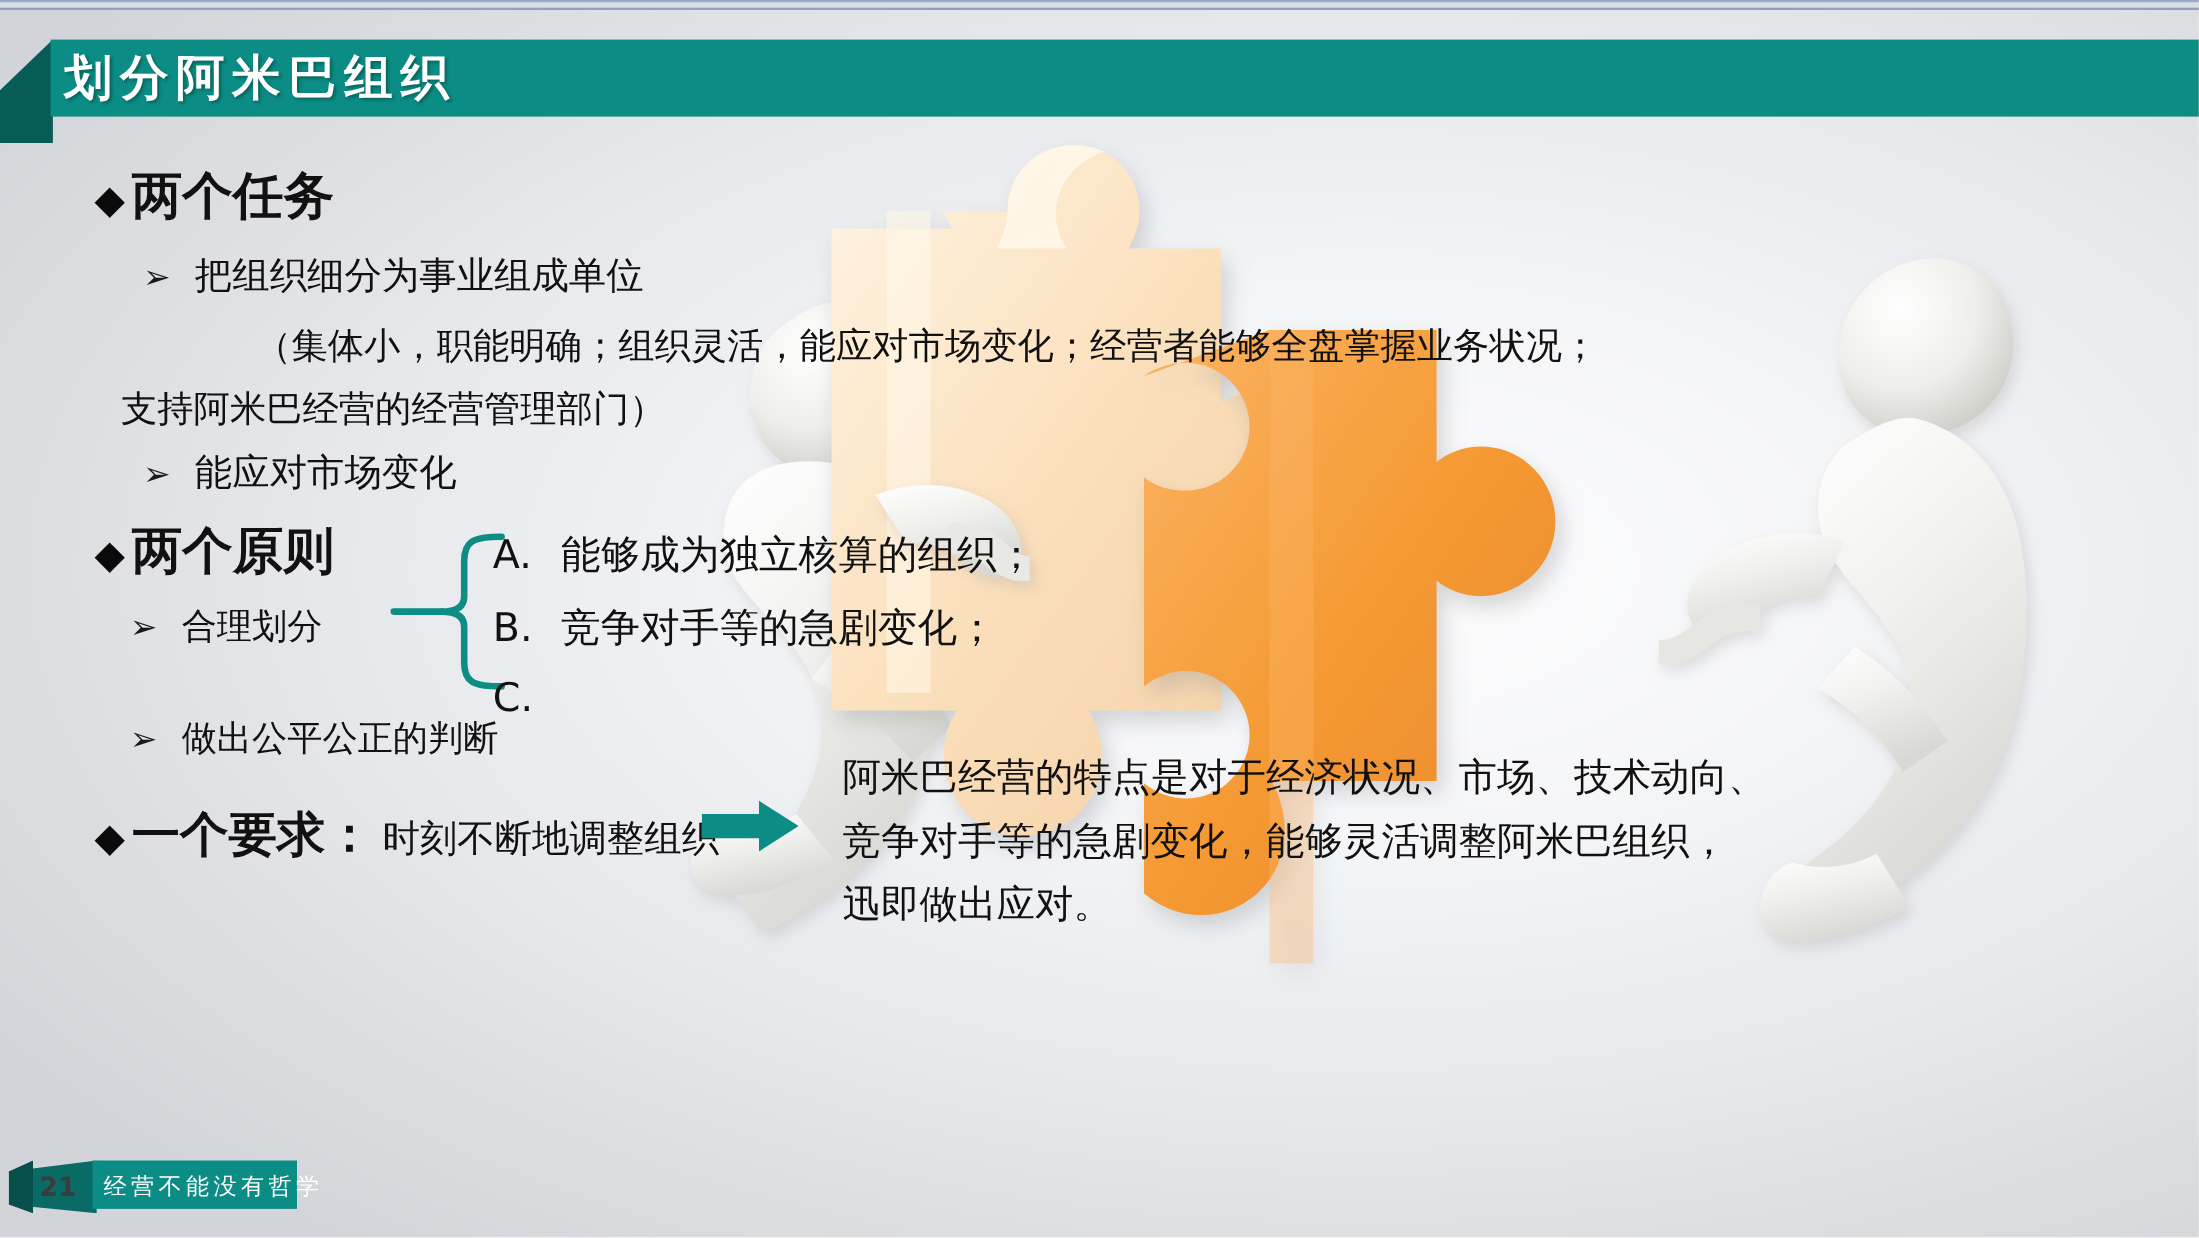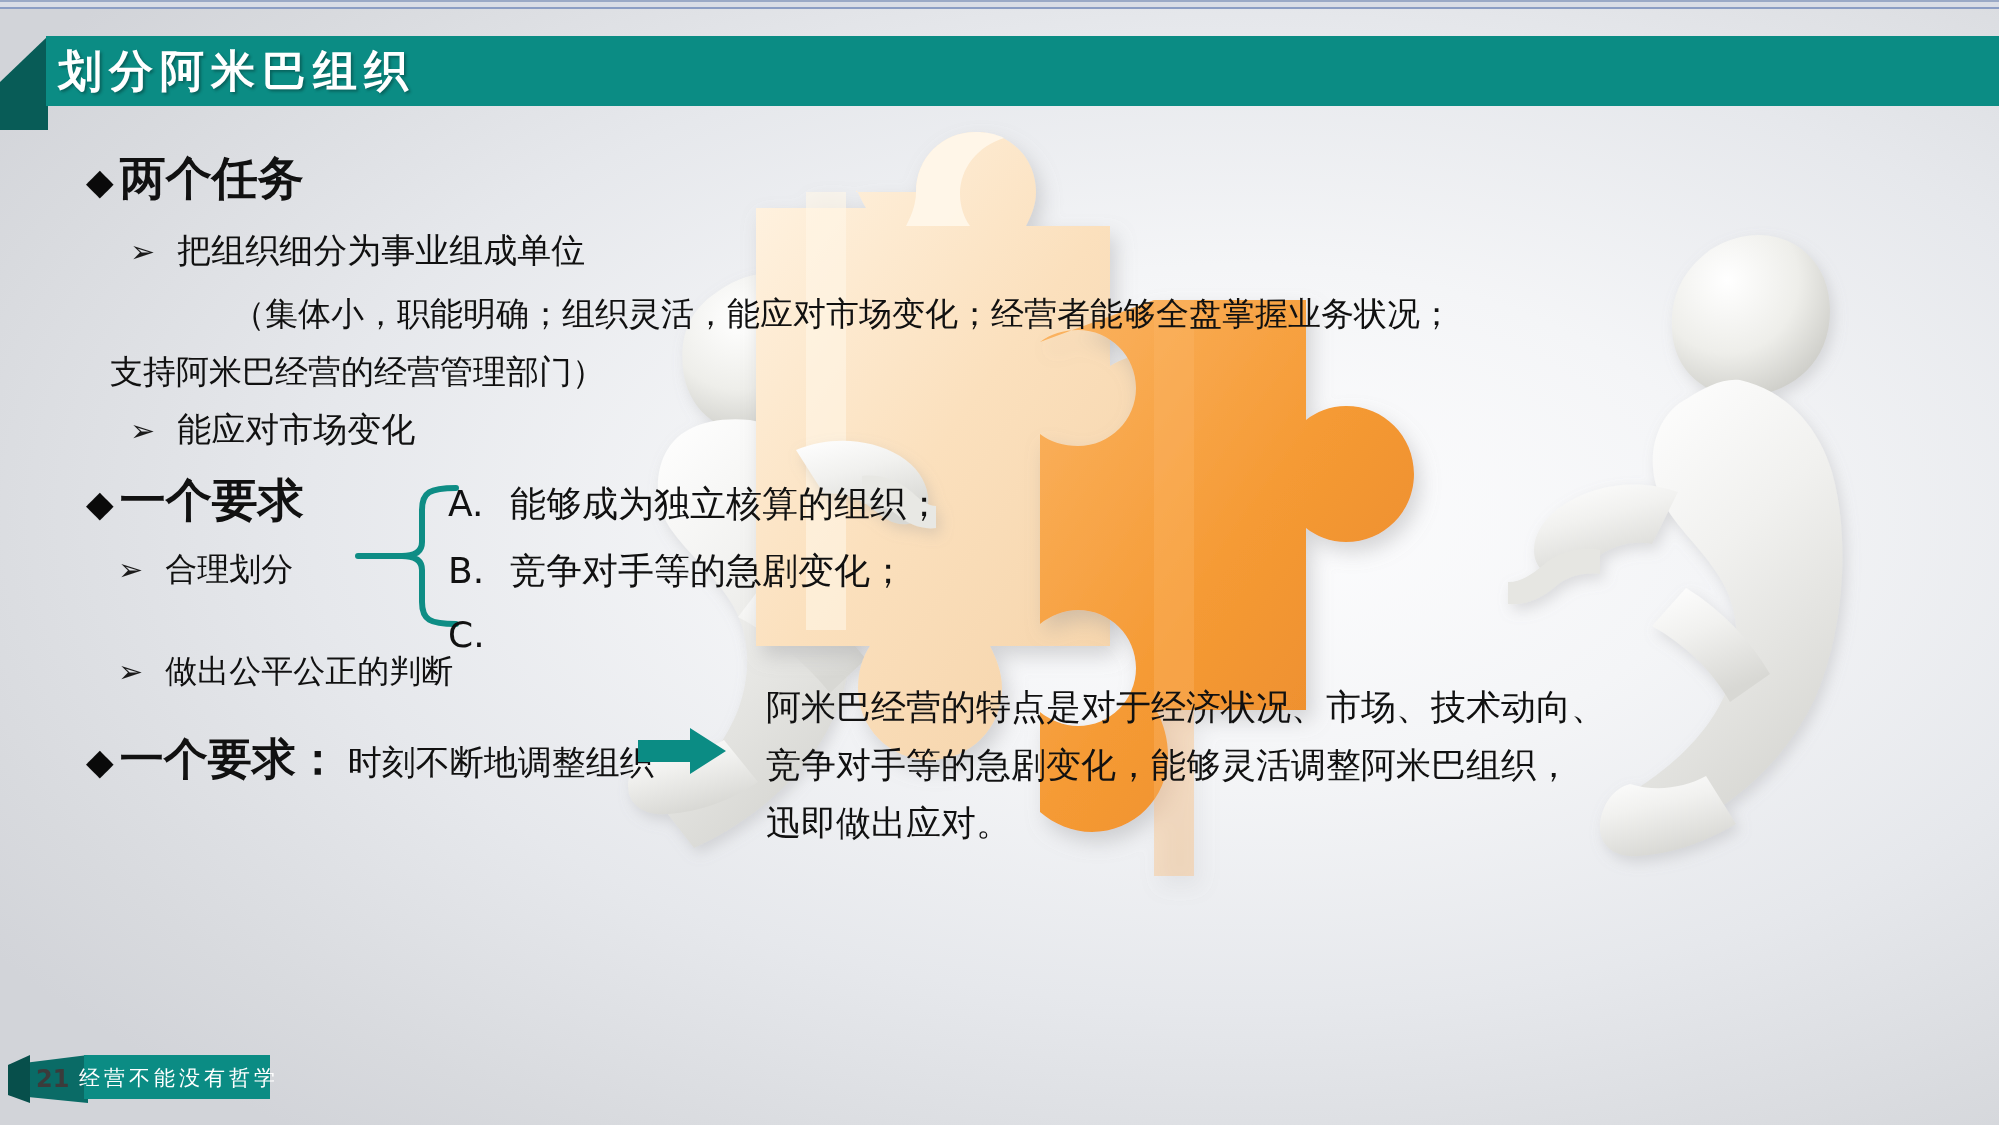--- a/index.html
+++ b/index.html
@@ -107,21 +107,21 @@
   .para div{white-space:nowrap;margin-left:48px;}
   .foot-chip{
     position:absolute;left:84px;bottom:26px;width:186px;height:44px;
     background:#0b8c84;z-index:25;
   }
   .foot-chip-shadow{
     position:absolute;left:8px;bottom:22px;width:80px;height:48px;z-index:24;
   }
   .foot-chip-shadow svg{display:block;}
   .foot-label{
-    position:absolute;left:79px;bottom:33px;
+    position:absolute;left:94px;bottom:33px;
     font-family:Liberation Serif, serif;
     font-size:21px;color:#ffffff;letter-spacing:4px;z-index:26;white-space:nowrap;
   }
   .page-num{
     position:absolute;left:36px;bottom:32px;
     font-family:"DejaVu Sans","Liberation Sans",sans-serif;
     font-size:24px;color:#3b3b3b;z-index:26;font-weight:bold;
   }
 </style>
 </head>
@@ -238,21 +238,21 @@
     <div class="plain n-paren-2">支持阿米巴经营的经营管理部门）</div>
     <div class="plain n-paren-1">（集体小，职能明确；组织灵活，能应对市场变化；经营者能够全盘掌握业务状况；</div>
 
     <div class="lvl2 n-task-2">
       <span class="arrowglyph">➢</span>
       <span>能应对市场变化</span>
     </div>
 
     <div class="lvl1 n-prin-head">
       <span class="dia">◆</span>
-      <span>一个要求</span>
+      <span>两个原则</span>
     </div>
 
     <div class="lvl2 n-prin-1">
       <span class="arrowglyph">➢</span>
       <span>合理划分</span>
     </div>
 
     <div class="lvl2 n-prin-2">
       <span class="arrowglyph">➢</span>
       <span>做出公平公正的判断</span>

